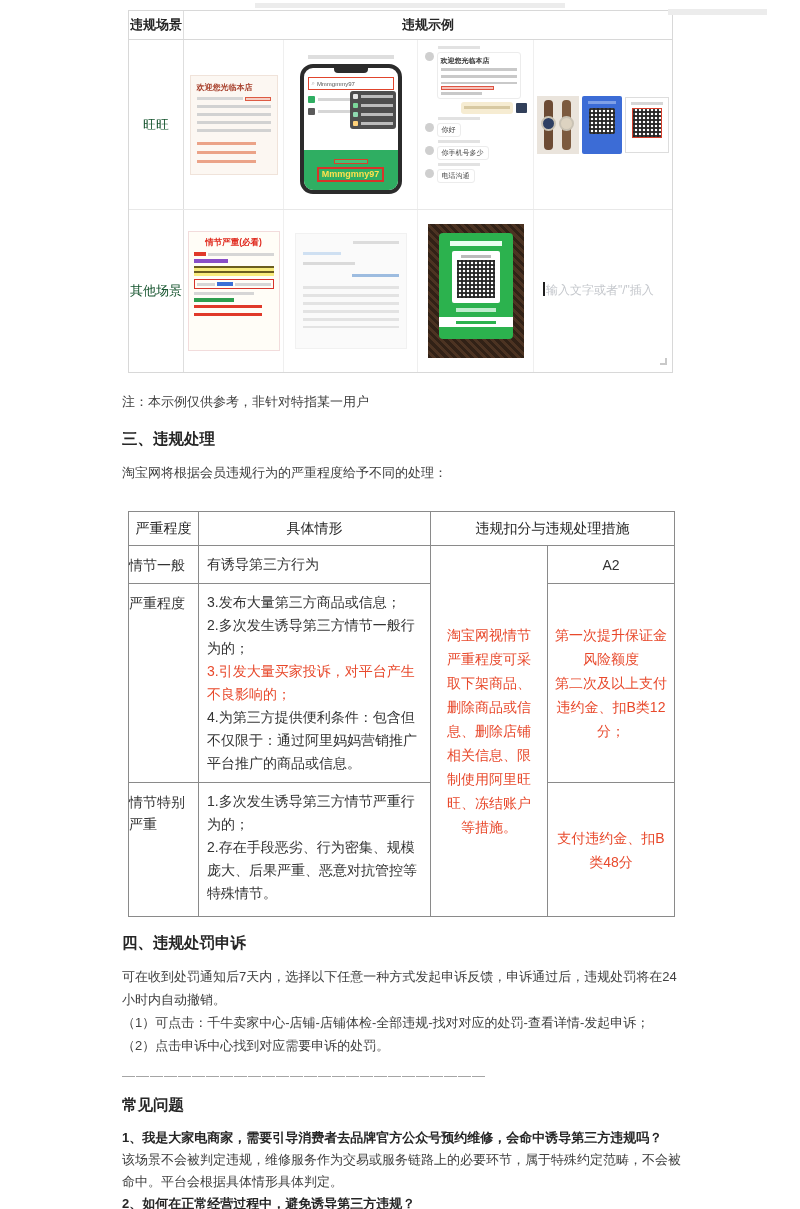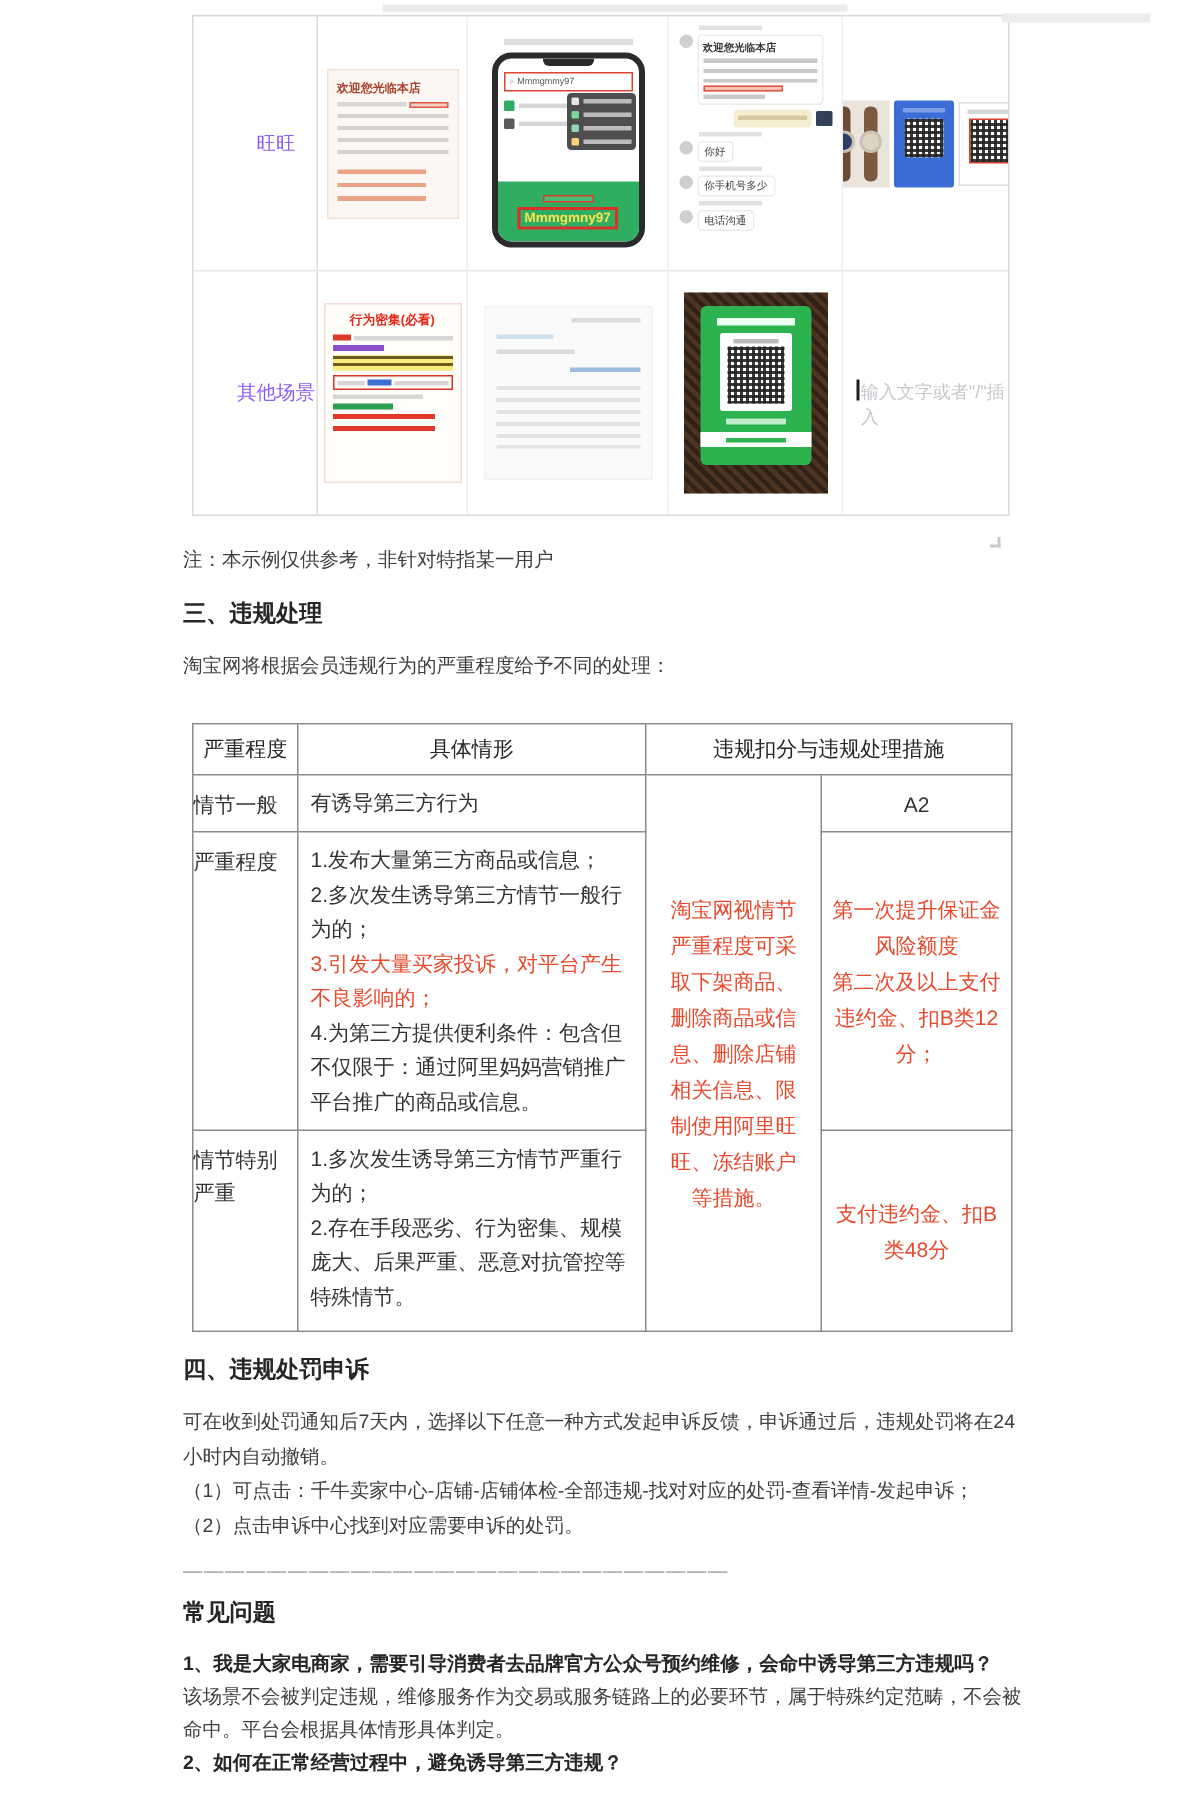--- a/index.html
+++ b/index.html
@@ -17,21 +17,21 @@
   .t1 { margin:10px 0 0 128px; width:545px; border:1px solid #d8d8d8; background:#fff; }
   .t1-header { display:flex; height:29px; border-bottom:1px solid #d8d8d8; }
   .t1-header .hc { display:flex; align-items:center; justify-content:center;
     font-weight:bold; font-size:13px; color:#262626; }
   .t1 .labelcol { width:55px; flex:0 0 55px; border-right:1px solid #dedede; }
   .t1-header .hc2 { flex:1; }
   .t1-row { display:flex; }
   .row-wangwang { height:170px; border-bottom:1px solid #e8e8e8; }
   .row-other { height:162px; }
   .t1 .rowlabel { display:flex; align-items:center; justify-content:center;
-    font-size:13px; color:#8b5cf6;margin-left:28px; }
+    font-size:13px; color:#14532d; }
   .t1 .cell { border-right:1px solid #efefef; display:flex; align-items:center;
     justify-content:center; position:relative; overflow:hidden; }
   .t1 .cell:last-child { border-right:none; }
   .ca { width:100px; flex:0 0 100px; }
   .cb { width:134px; flex:0 0 134px; }
   .cc { width:116px; flex:0 0 116px; }
   .cd { flex:1; }
 
   
   .lines { background-image:repeating-linear-gradient(#d2d2d2 0 3px, transparent 3px 8px); }
@@ -175,20 +175,24 @@
   .t2 tr.r3 td { height:134px; }
   .red { color:#e8492c; }
 </style>
 </head>
 <body>
 
 <div class="sliver sliver1"></div>
 <div class="sliver sliver2"></div>
 
 <div class="t1">
+  <div class="t1-header">
+    <div class="hc labelcol">违规场景</div>
+    <div class="hc hc2">违规示例</div>
+  </div>
 
   <div class="t1-row row-wangwang">
     <div class="rowlabel labelcol">旺旺</div>
     <div class="cell ca">
       <div class="welcome-card">
         <div class="wt">欢迎您光临本店</div>
         <div class="seg">
           <div class="bar" style="flex:1"></div>
           <div class="redbox-bar"></div>
         </div>
@@ -292,21 +296,21 @@
           <div class="qr qr-white"></div>
         </div>
       </div>
     </div>
   </div>
 
   <div class="t1-row row-other">
     <div class="rowlabel labelcol">其他场景</div>
     <div class="cell ca">
       <div class="notice-card">
-        <div class="nt">行为密集(必看)</div>
+        <div class="nt">情节严重(必看)</div>
         <div class="n-line">
           <div class="n-red"></div>
           <div class="bar" style="flex:1"></div>
         </div>
         <div class="n-purple"></div>
         <div class="n-yellow"></div>
         <div class="n-redbox">
           <div class="bar" style="width:18px"></div>
           <div class="n-blue"></div>
           <div class="bar" style="flex:1"></div>
@@ -369,21 +373,21 @@
     <td class="sev">情节一般</td>
     <td class="det">
       <div>有诱导第三方行为</div>
     </td>
     <td class="mea red" rowspan="3">淘宝网视情节严重程度可采取下架商品、删除商品或信息、删除店铺相关信息、限制使用阿里旺旺、冻结账户等措施。</td>
     <td class="pen">A2</td>
   </tr>
   <tr class="r2">
     <td class="sev">严重程度</td>
     <td class="det">
-      <div>1.发布大量第三方商品或信息；</div>
+      <div>3.发布大量第三方商品或信息；</div>
       <div>2.多次发生诱导第三方情节一般行为的；</div>
       <div class="red">3.引发大量买家投诉，对平台产生不良影响的；</div>
       <div>4.为第三方提供便利条件：包含但不仅限于：通过阿里妈妈营销推广平台推广的商品或信息。</div>
     </td>
     <td class="pen red">
       <div>第一次提升保证金风险额度</div>
       <div>第二次及以上支付违约金、扣B类12分；</div>
     </td>
   </tr>
   <tr class="r3">

